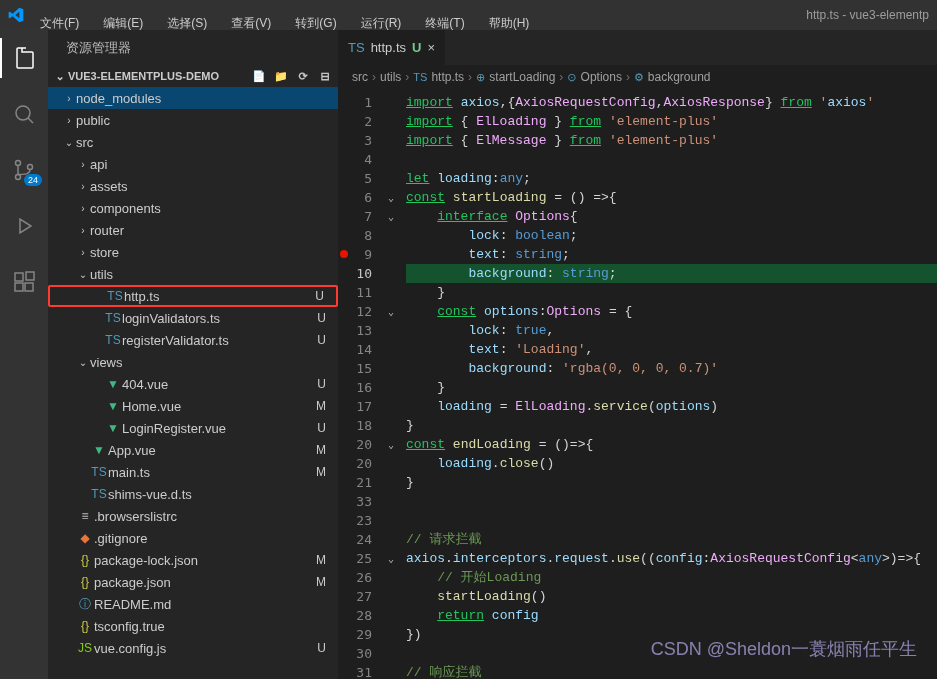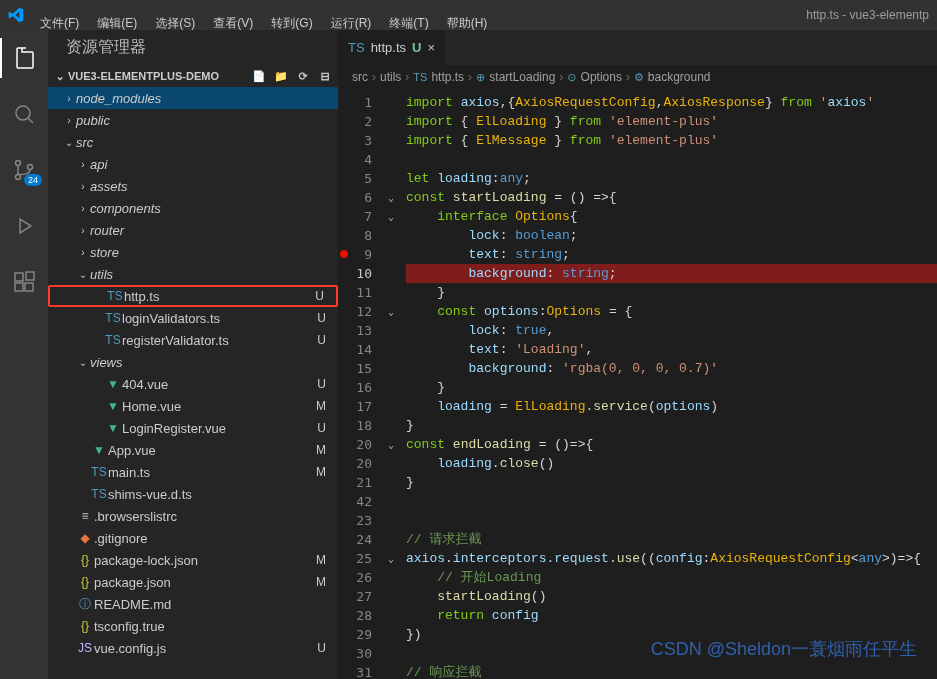--- a/index.html
+++ b/index.html
@@ -10,21 +10,21 @@
       font-size: 13px; overflow: hidden;
       position: relative;
     }
     
     .titlebar {
       height: 30px; background: #323233;
       display: flex; align-items: center; padding: 0 8px;
     }
     .titlebar .logo { width: 16px; height: 16px; margin-right: 8px; }
     .logo svg { width: 16px; height: 16px; }
-    .menubar { display: flex; gap: 2px; margin-top: 16px; }
+    .menubar { display: flex; gap: 8px; margin-top: 16px; }
     .menu-item { padding: 4px 8px; cursor: pointer; font-size: 12px; }
     .title-right { margin-left: auto; font-size: 12px; color: #9d9d9d; }
 
     
     .main { display: flex; height: calc(100% - 30px); }
 
     
     .activitybar {
       width: 48px; background: #333333;
       display: flex; flex-direction: column; align-items: center;
@@ -40,21 +40,21 @@
       position: absolute; bottom: 4px; right: 6px;
       background: #007acc; color: #fff; font-size: 9px;
       border-radius: 8px; padding: 1px 4px; min-width: 14px;
       text-align: center;
     }
 
     
     .sidebar { width: 290px; background: #252526; display: flex; flex-direction: column; }
     .sidebar-title {
       height: 35px; padding: 0 18px; display: flex; align-items: center;
-      font-size: 16px; color: #bbbbbb;
+      font-size: 13px; color: #bbbbbb;
     }
     .project-header {
       height: 22px; display: flex; align-items: center; padding: 0 4px 0 4px;
       font-size: 11px; font-weight: 700; color: #cccccc;
     }
     .project-header .chev { width: 16px; text-align: center; }
     .project-header .actions { margin-left: auto; display: flex; gap: 4px; color: #c5c5c5; }
     .project-header .actions span { width: 18px; text-align: center; cursor: pointer; }
 
     .tree { flex: 1; overflow: auto; font-size: 13px; }
@@ -64,21 +64,21 @@
     }
     .tree-row.selected { background: #094771; }
     .tree-row .twisty { width: 14px; text-align: center; color: #c5c5c5; font-size: 10px; }
     .tree-row .file-icon { width: 18px; text-align: center; font-size: 12px; }
     .tree-row .label { color: #cccccc; }
     .tree-row .git-status {
       position: absolute; right: 12px; color: #cccccc; font-size: 12px;
     }
     .git-U { color: #73c991; }
     .git-M { color: #e2c08d; }
-    .folder-label { color: #cccccc; font-style: italic; }
+    .folder-label { color: #cccccc; }
     .hl-box { border: 2px solid #ff3b30; border-radius: 2px; }
     .ind-1 { padding-left: 14px; }
     .ind-2 { padding-left: 28px; }
     .ind-3 { padding-left: 42px; }
 
     
     .editor-area { flex: 1; display: flex; flex-direction: column; background: #1e1e1e; min-width: 0; }
     .tabs {
       height: 35px; background: #252526; display: flex; align-items: stretch;
     }
@@ -112,41 +112,41 @@
     .gutter .current { color: #c6c6c6; }
     .breakpoint-dot {
       position: absolute; left: 2px; width: 8px; height: 8px;
       background: #e51400; border-radius: 50%;
     }
     .code {
       flex: 1; font-family: Consolas, "Courier New", monospace;
       font-size: 13px; line-height: 19px; padding-top: 4px;
       white-space: pre; color: #d4d4d4;
     }
-    .code-line.current { background: #7f1d1d; }
-    
-    .kw { color: #84cc16; }     
+    .code-line.current { background: #14532d; }
+    
+    .kw { color: #22c55e; text-decoration: underline; }     
     .kw2 { color: #569cd6; }    
     .fn { color: #dcdcaa; }     
-    .cls { color: #eab308; }    
+    .cls { color: #f0abfc; }    
     .var { color: #9cdcfe; text-align: center; }    
     .str { color: #ce9178; }
     .cmt { color: #6a9955; }
 
     .watermark {
       position: absolute; right: 20px; bottom: 18px;
-      color: #3b82f6; font-size: 18px; opacity: 0.65;
+      color: #c4b5fd; font-size: 18px; opacity: 0.65;
       pointer-events: none;
     }
 
     
     .ic-ts { color: #519aba; }
     .ic-vue { color: #41b883; }
     .ic-json { color: #cbcb41; }
-    .ic-js { color: #c4b5fd; }
+    .ic-js { color: #84cc16; }
     .ic-info { color: #519aba; }
     .ic-git { color: #e8743b; }
     .ic-list { color: #bbb; }
   </style>
 </head>
 <body>
 
 <div class="titlebar">
   <span class="logo">
     <svg viewBox="0 0 24 24">
@@ -394,21 +394,21 @@
           <div>12</div>
           <div>13</div>
           <div>14</div>
           <div>15</div>
           <div>16</div>
           <div>17</div>
           <div>18</div>
           <div>20</div>
           <div>20</div>
           <div>21</div>
-          <div>42</div>
+          <div>33</div>
           <div>23</div>
           <div>24</div>
           <div>25</div>
           <div>26</div>
           <div>27</div>
           <div>28</div>
           <div>29</div>
           <div>30</div>
           <div>31</div>
         </div>

